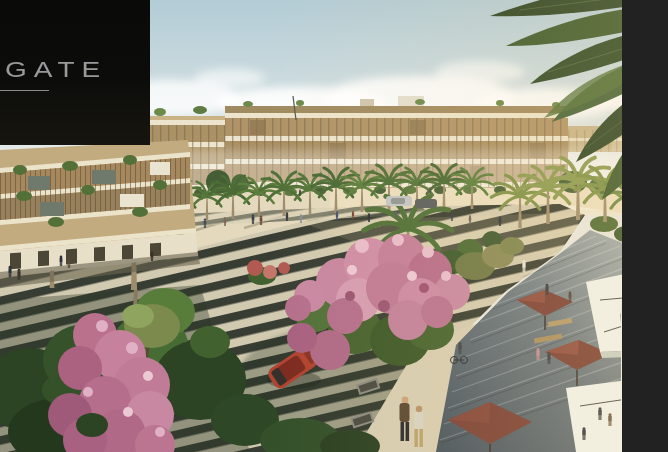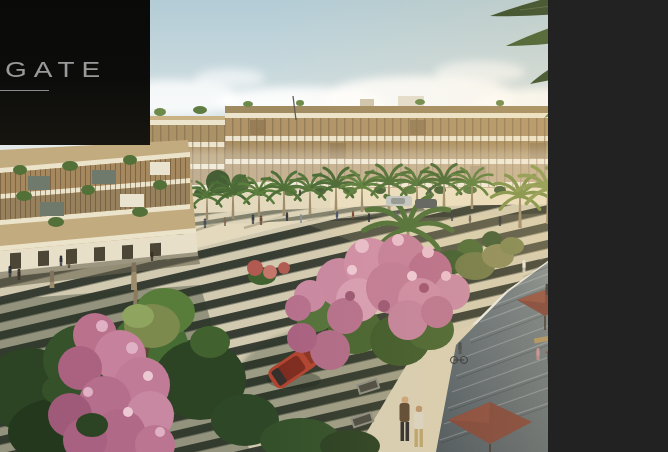--- a/index.html
+++ b/index.html
@@ -1,16 +1,16 @@
 <!DOCTYPE html>
 <html><head>
 <meta charset="utf-8">
 <style>
   html,body{margin:0;padding:0;background:#222;}
-  .stage{position:relative;width:548px;height:452px;overflow:hidden;font-family:"Liberation Sans",sans-serif;background:#e8e8e2;}
+  .stage{position:relative;width:622px;height:452px;overflow:hidden;font-family:"Liberation Sans",sans-serif;background:#e8e8e2;}
   .stage svg{position:absolute;left:0;top:0;display:block;}
   .logo{position:absolute;left:0;top:0;width:150px;height:145px;
         background:linear-gradient(180deg,#0a0b09 0%,#0c0d0b 55%,#17150f 100%);}
   .logo-text{position:absolute;left:5px;top:57px;width:148px;color:#9a9a9c;
         font-size:28px;font-weight:400;letter-spacing:7px;white-space:nowrap;
         transform:scaleY(.8);transform-origin:left top;}
   .logo-underline{position:absolute;left:0;top:90px;width:49px;height:1px;background:#8c8c8c;}
 </style>
 </head>
 <body>

